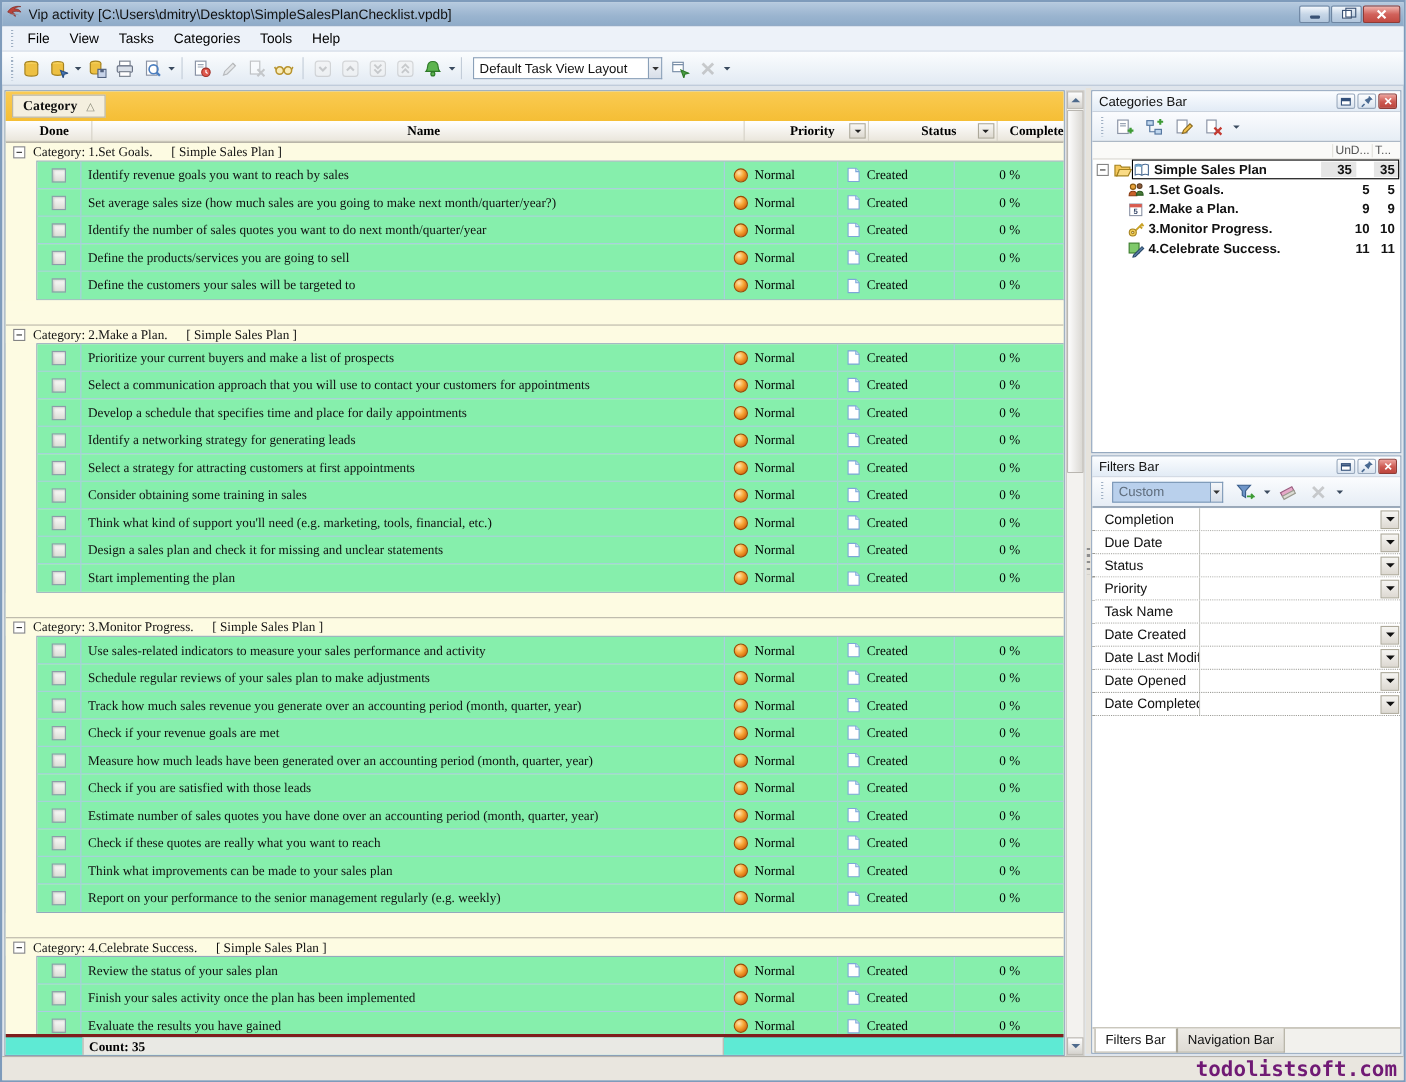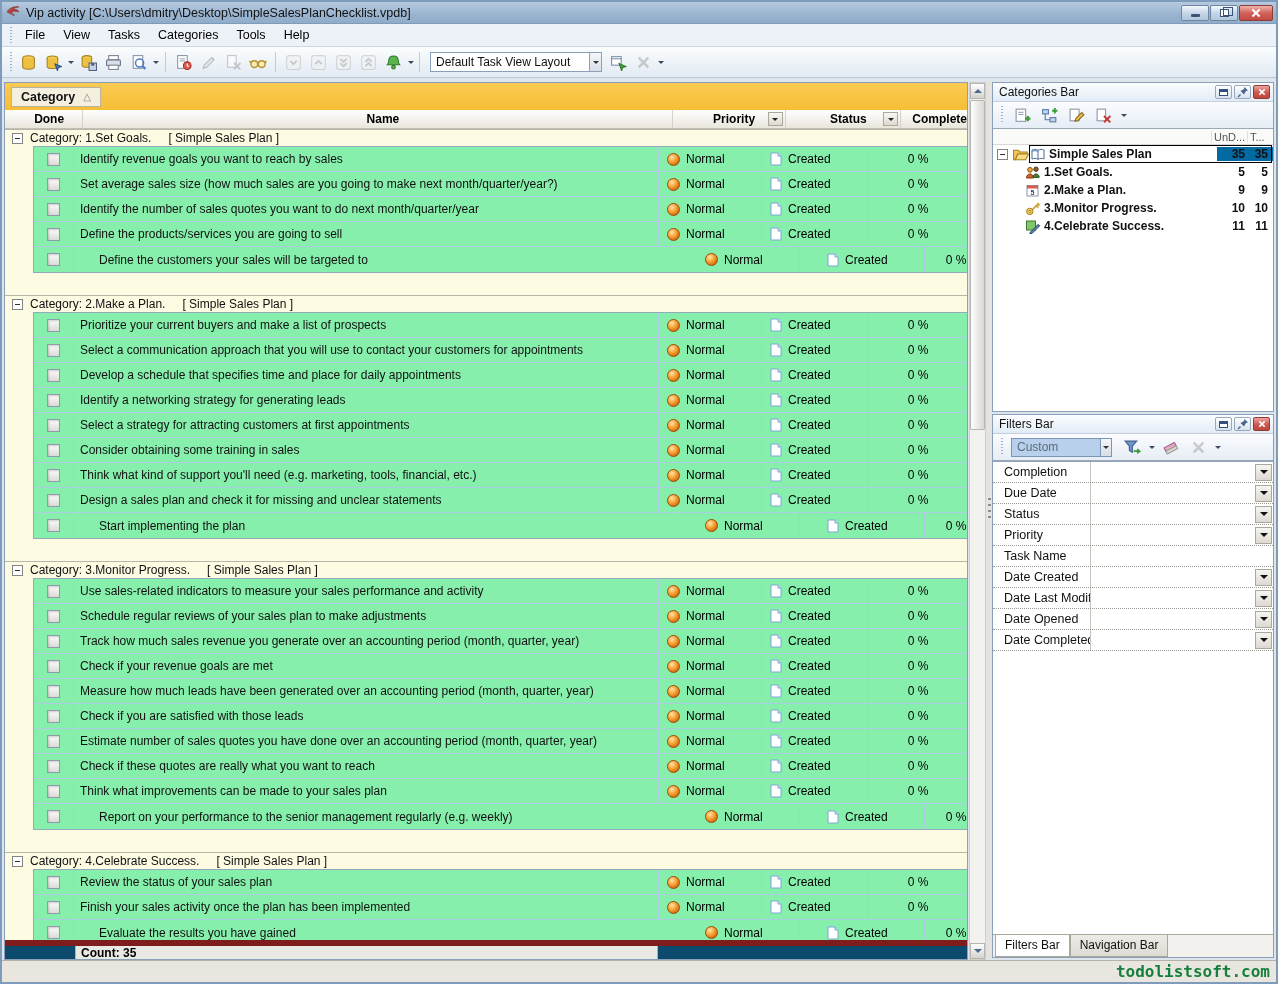--- a/index.html
+++ b/index.html
@@ -36,21 +36,21 @@
   .layout-combo { display:flex; align-items:center; margin-left:6px; }
   .combo-box { width:160px; height:20px; background:#fff; border:1px solid #8AA0B8; font-size:12px; color:#111;
     display:flex; align-items:center; padding:0 5px; white-space:nowrap; overflow:hidden; }
   .combo-drop { width:12px; height:20px; border:1px solid #8AA0B8; border-left:none; background:linear-gradient(#F4F6F9,#D7DEE8);
     display:flex; align-items:center; justify-content:center; }
   .combo-drop:after { content:""; border:3px solid transparent; border-top-color:#333; margin-top:3px; }
 
   
   .content { position:absolute; top:78px; left:2px; right:2px; bottom:24px; }
   .table-wrap { position:absolute; left:0; top:2px; width:964px; height:878px; border:1px solid #8AA0B8;
-    background:#FDFBE2; display:flex; flex-direction:column; overflow:hidden; }
+    background:#FDFBE2; display:flex; flex-direction:column; overflow:hidden;font-family:Liberation Serif, serif; }
 
   .group-band { height:27px; background:linear-gradient(#FACB52,#F5BE35); display:flex; align-items:center; padding-left:6px; flex:0 0 27px;}
   .group-btn { background:#F4EFDF; border:1px solid #B8B29C; padding:2px 9px; font-size:12.5px; font-weight:bold; color:#111;
     display:flex; align-items:center; gap:8px; }
   .sort-asc { font-size:10px; color:#8A8A7A; font-weight:normal; }
 
   .thead { height:19px; flex:0 0 19px; display:flex; background:linear-gradient(#FFFFFF,#EAE6DC); border-bottom:1px solid #C3BFB4; font-size:12px; font-weight:bold; }
   .th { display:flex; align-items:center; justify-content:center; border-right:1px solid #D5D1C6; position:relative;margin-left:11px; }
   .th-done { width:68px; } .th-name { width:585px; } .th-pri { width:103px; } .th-sta { width:106px; } .th-com { flex:1; border-right:none; }
   .hdr-drop { position:absolute; right:2px; top:2px; width:15px; height:14px; border:1px solid #ACA899;
@@ -59,32 +59,32 @@
 
   .tbody { flex:1; overflow:hidden; }
   .cat-row { height:17px; display:flex; align-items:center; padding-left:7px; gap:7px; font-size:12px; color:#111;
     border-top:1px solid #B9B5A8; background:#FDFBE2; }
   .cat-plan { margin-left:10px; }
   .colbox { width:11px; height:11px; border:1px solid #848484; background:#fff; position:relative; flex:0 0 11px; }
   .colbox i { position:absolute; left:2px; top:4px; width:5px; height:1px; background:#333; }
 
   .tasks { margin-left:28px; width:936px; border:1px solid #93A9BD; }
   .task-row { height:25px; display:flex; background:#86efac; border-bottom:1px solid #ADCBE3; }
-  .task-row:last-child { border-bottom:none;gap:19px; }
+  .task-row:last-child { border-bottom:none; }
   .c-check { width:40px; display:flex; align-items:center; justify-content:center; border-right:1px solid #ADCBE3; }
   .cbx { width:13px; height:13px; border:1px solid #8E9BAA; background:linear-gradient(#FBFBFA,#DCDCD6); box-shadow:inset 1px 1px 2px rgba(0,0,0,.18); }
   .c-name { width:585px; display:flex; align-items:center; padding-left:6px; font-size:12px; color:#111; border-right:1px solid #ADCBE3; white-space:nowrap; overflow:hidden; }
   .c-pri { width:103px; display:flex; align-items:center; gap:6px; padding-left:8px; border-right:1px solid #ADCBE3; font-size:12px; }
   .c-sta { width:106px; display:flex; align-items:center; gap:6px; padding-left:8px; border-right:1px solid #ADCBE3; font-size:12px; }
   .c-com { flex:1; display:flex; align-items:center; justify-content:center; font-size:12px; }
   .ball { width:13px; height:13px; border-radius:50%; border:1px solid #9C4A06;
     background:radial-gradient(circle at 35% 30%, #FFE3B0 0%, #F7A838 40%, #D66A0E 78%, #B35608 100%); }
   .grp-gap { height:22px; background:#FDFBE2; }
 
-  .count-row { height:19px; flex:0 0 19px; display:flex; border-top:6px solid #7f1d1d; background:#0c4a6e; }
+  .count-row { height:19px; flex:0 0 19px; display:flex; border-top:3px solid #7f1d1d; background:#5eead4; }
   .count-pad { width:70px; }
   .count-cell { width:583px; background:#E9E9E4; border-left:1px solid #B5B2AB; border-right:1px solid #B5B2AB;
     display:flex; align-items:center; padding-left:5px; font-size:12px; font-weight:bold; }
 
   
   .vscroll { position:absolute; left:965px; top:2px; width:17px; height:878px; background:#F3F2EF; border:1px solid #CFCDC8; }
   .sb-btn { position:absolute; left:0; width:15px; height:16px; background:linear-gradient(#FEFEFE,#D5D3CE); border:1px solid #B9B6B0;
     display:flex; align-items:center; justify-content:center; }
   .sb-btn.up { top:0; } .sb-btn.down { bottom:0; }
   .sb-btn.up:after { content:""; border:4px solid transparent; border-bottom-color:#4E6A8C; margin-bottom:4px; }
@@ -115,21 +115,21 @@
   .tree-hdr .sp { flex:1; } .tree-hdr .h1 { width:36px; border-left:1px solid #E2E0DA; padding-left:2px; }
   .tree-hdr .h2 { width:26px; border-left:1px solid #E2E0DA; padding-left:2px; }
   .tree-body { flex:1; position:relative; }
   .tree-row { height:18px; display:flex; align-items:center; font-size:12px; font-weight:bold; color:#111; position:relative; padding-left:4px; }
   .t-expand { width:15px; display:flex; align-items:center; flex:0 0 15px; }
   .t-indent { width:27px; flex:0 0 27px; }
   .t-ico { width:17px; height:15px; display:flex; align-items:center; justify-content:center; flex:0 0 17px; }
   .t-label { flex:1; white-space:nowrap; overflow:hidden; padding-left:3px; }
   .t-num { width:32px; text-align:right; padding-right:4px; }
   .t-num2 { width:24px; text-align:right; padding-right:5px; }
-  .tree-row.sel .t-num, .tree-row.sel .t-num2 { background:#0369a1; }
+  .tree-row.sel .t-num, .tree-row.sel .t-num2 { background:#e5e5e5;margin-left:16px; }
   .sel-box { position:absolute; left:36px; top:0; right:1px; bottom:0; border:1px solid #000; pointer-events:none; }
 
   .preset-combo { display:flex; align-items:center; }
   .preset-box { width:90px; height:19px; background:#B9D0EC; border:1px solid #7A96B5; font-size:12px; color:#5E6C7C;
     display:flex; align-items:center; padding:0 5px; }
   .preset-drop { width:11px; height:19px; border:1px solid #7A96B5; border-left:none; background:linear-gradient(#F4F6F9,#D7DEE8);
     display:flex; align-items:center; justify-content:center; }
   .preset-drop:after { content:""; border:3px solid transparent; border-top-color:#333; margin-top:3px; }
 
   .filter-rows { border-top:1px solid #93A3B5; }
@@ -143,21 +143,21 @@
   .filt-spacer { flex:1; background:#fff; }
 
   .tabs-bar { height:23px; flex:0 0 23px; background:#F2F1ED; border-top:1px solid #ACA899; display:flex; align-items:flex-start; padding-left:2px; }
   .tab { font-size:12px; padding:3px 9px 4px; border:1px solid #ACA899; border-top:none; color:#111; }
   .tab.active { background:#fff; }
   .tab.inactive { background:linear-gradient(#EDEBE6,#DEDBD4); }
 
   
   .statusbar { position:absolute; left:0; right:0; bottom:0; height:22px; background:#E9E6DF; border-top:1px solid #B5B2AB;
     display:flex; align-items:center; justify-content:flex-end; padding-right:6px; }
-  .site { font-family:"DejaVu Sans Mono", monospace; font-weight:bold; font-size:16px; color:#15803d;text-align:center; }
+  .site { font-family:"DejaVu Sans Mono", monospace; font-weight:bold; font-size:19px; color:#701a75;text-align:center; }
 </style>
 </head>
 <body>
 
 <div class="window">
 
   <div class="titlebar">
     <span><svg width="16" height="16" viewBox="0 0 16 16">
           <path d="M2 9c2-4 7-6 12-5-3 0-5 1-6 2 3 0 5 1 6 3-3-1-6-1-8 0 2 1 3 2 3 4-2-2-5-3-7-4z" fill="#B9423A" stroke="#7E2B25" stroke-width=".6"></path>
           <path d="M3 12c3-2 7-2 10 0-3-1-7-1-10 0z" fill="#8A98A8"></path>

